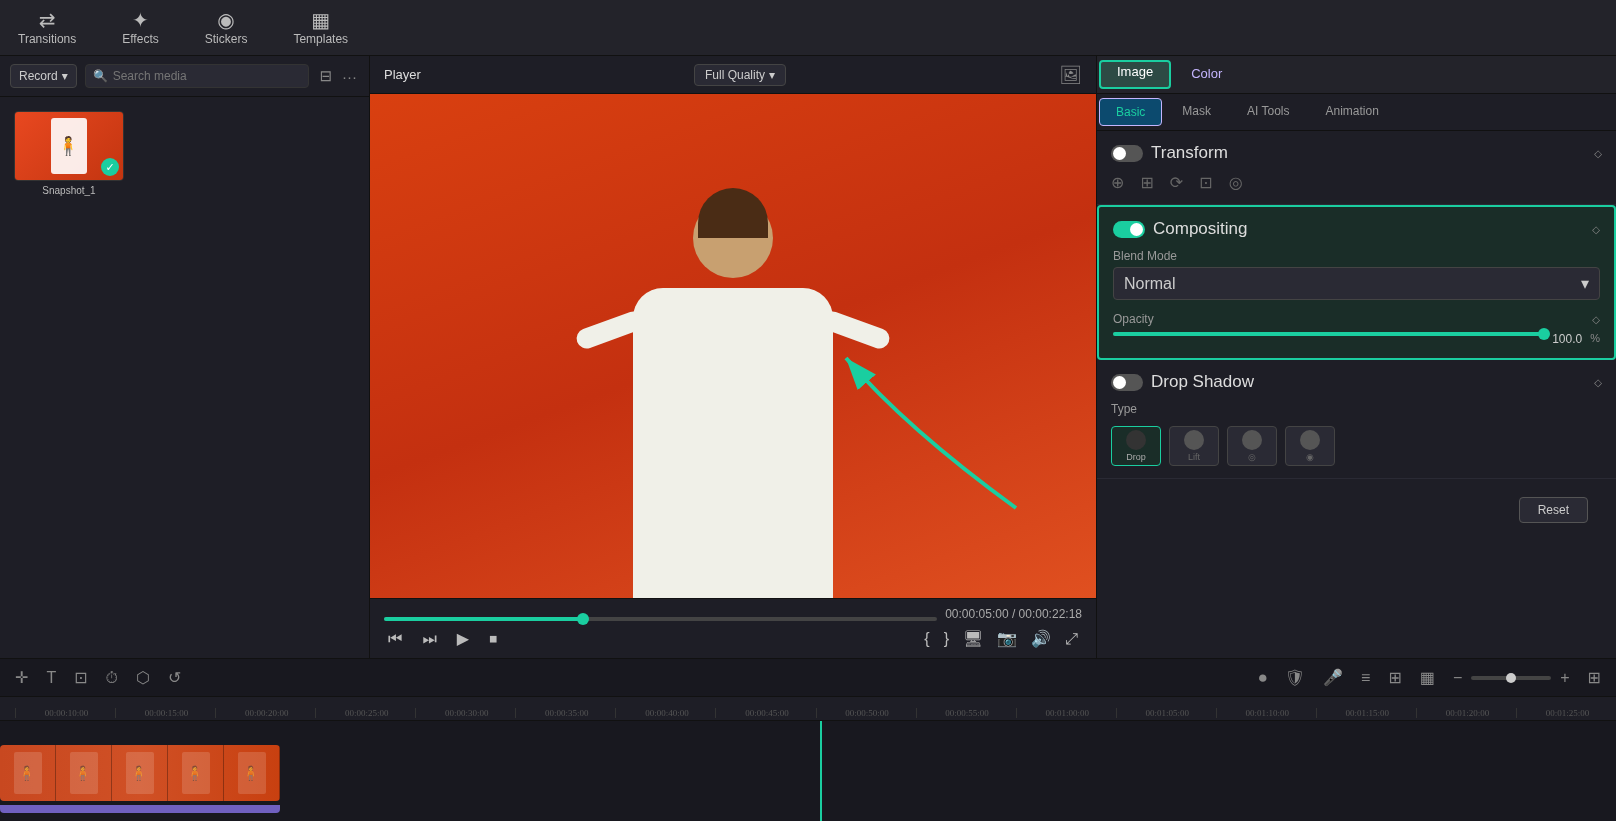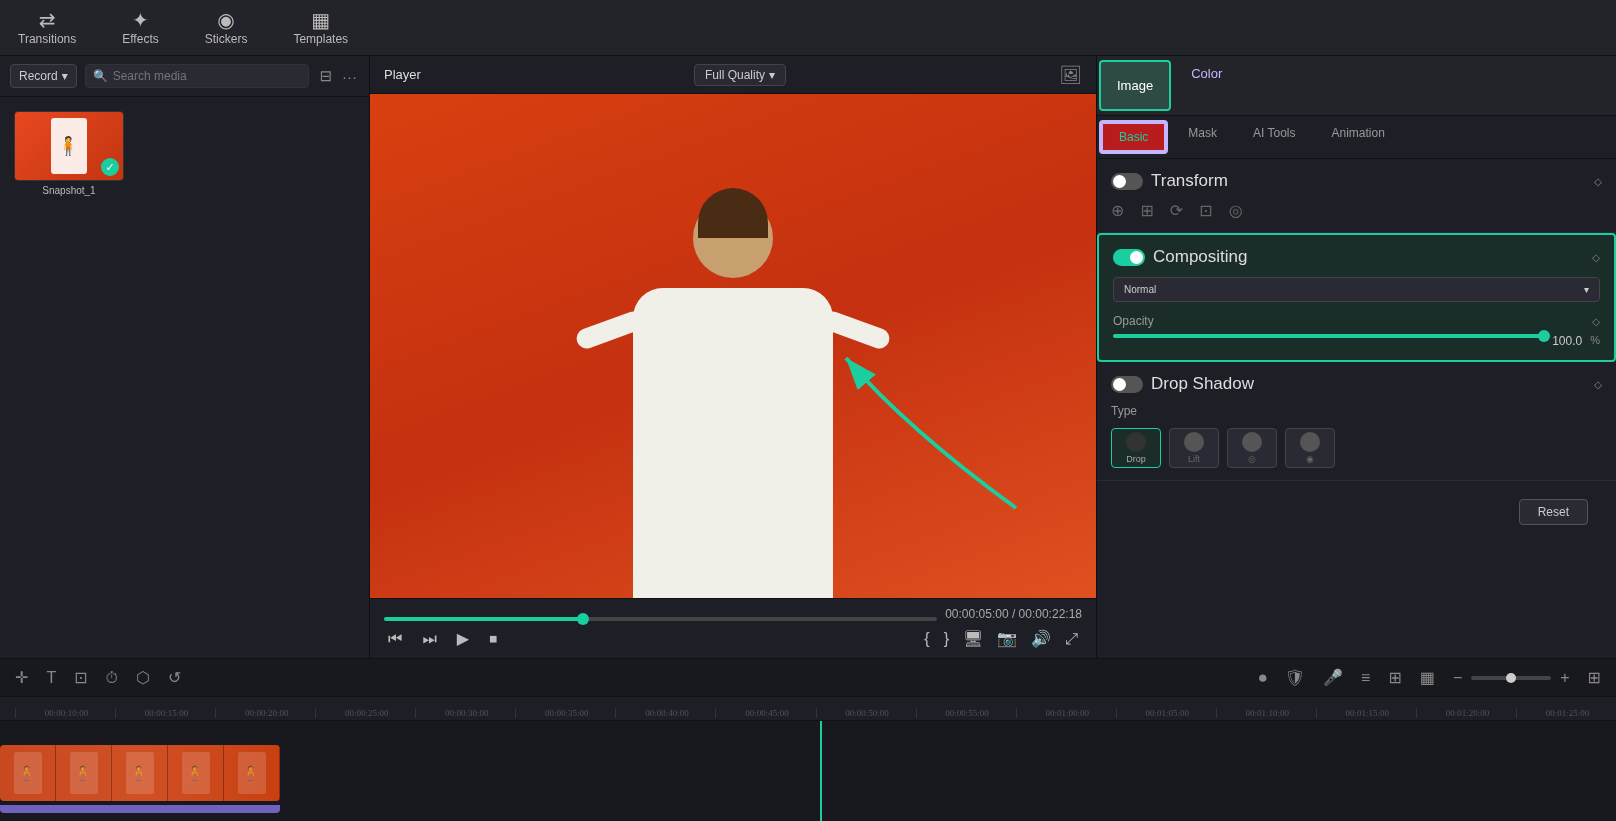--- a/index.html
+++ b/index.html
@@ -138,31 +138,31 @@
     .right-tab {
       padding: 10px 18px; cursor: pointer; font-size: 13px; color: #c4b5fd;
       border-bottom: 2px solid transparent;
     }
     .right-tab.active {
       color: #fff; border-bottom: 2px solid #1acea0;
       background: #2d4a44;
     }
     .right-tab-highlighted {
       border: 2px solid #1acea0; border-radius: 4px; color: #fff;
-      padding: 16px 16px; margin: 4px 2px;
+      padding: 2px 16px; margin: 4px 2px;
     }
 
     .right-sub-tabs {
       display: flex; border-bottom: 1px solid #111; background: #1e1e26; padding: 4px 0;
     }
     .right-sub-tab {
       padding: 6px 16px; cursor: pointer; font-size: 12px; color: #999; border-radius: 4px; margin: 0 2px;
     }
     .right-sub-tab.active {
-      background: #b91c1c; color: #1acea0; border: 4px solid #c4b5fd;
+      background: #0c4a6e; color: #1acea0; border: 1px solid #c4b5fd;
     }
 
     
     .rp-section {
       border-bottom: 1px solid #2a2a34; padding: 12px 14px;
     }
     .rp-section-header {
       display: flex; align-items: center; gap: 8px; margin-bottom: 10px;
     }
     .toggle-switch {
@@ -185,21 +185,21 @@
 
     
     .rp-section.highlighted {
       border: 2px solid #1acea0; border-radius: 4px; background: #1a2d28;
     }
 
     .blend-mode-row { margin-bottom: 12px; }
     .blend-label { color: #999; font-size: 12px; margin-bottom: 4px; }
     .blend-select {
       width: 100%; background: #2a2a34; border: 1px solid #444; color: #ccc;
-      padding: 6px 10px; border-radius: 4px; font-size: 10px;
+      padding: 6px 10px; border-radius: 4px; font-size: 16px;
       display: flex; align-items: center; justify-content: space-between; cursor: pointer;
     }
 
     .opacity-row {}
     .opacity-label-row { display: flex; align-items: center; justify-content: space-between; margin-bottom: 6px; }
     .opacity-label { color: #999; font-size: 12px; }
     .opacity-value { color: #ccc; font-size: 12px; }
     .opacity-slider-container { display: flex; align-items: flex-start; gap: 8px; }
     .slider-track {
       flex: 1; height: 4px; background: #444; border-radius: 2px;
@@ -465,20 +465,21 @@
     <div class="rp-section highlighted">
       <div class="rp-section-header">
         <div class="toggle-switch">
           <div class="toggle-knob"></div>
         </div>
         <span class="rp-section-title">Compositing</span>
         <span class="rp-diamond">◇</span>
       </div>
 
       <div class="blend-mode-row">
+        <div class="blend-label">Blend Mode</div>
         <div class="blend-select">
           <span>Normal</span>
           <span>▾</span>
         </div>
       </div>
 
       <div class="opacity-row">
         <div class="opacity-label-row">
           <span class="opacity-label">Opacity</span>
           <span class="rp-diamond">◇</span>

